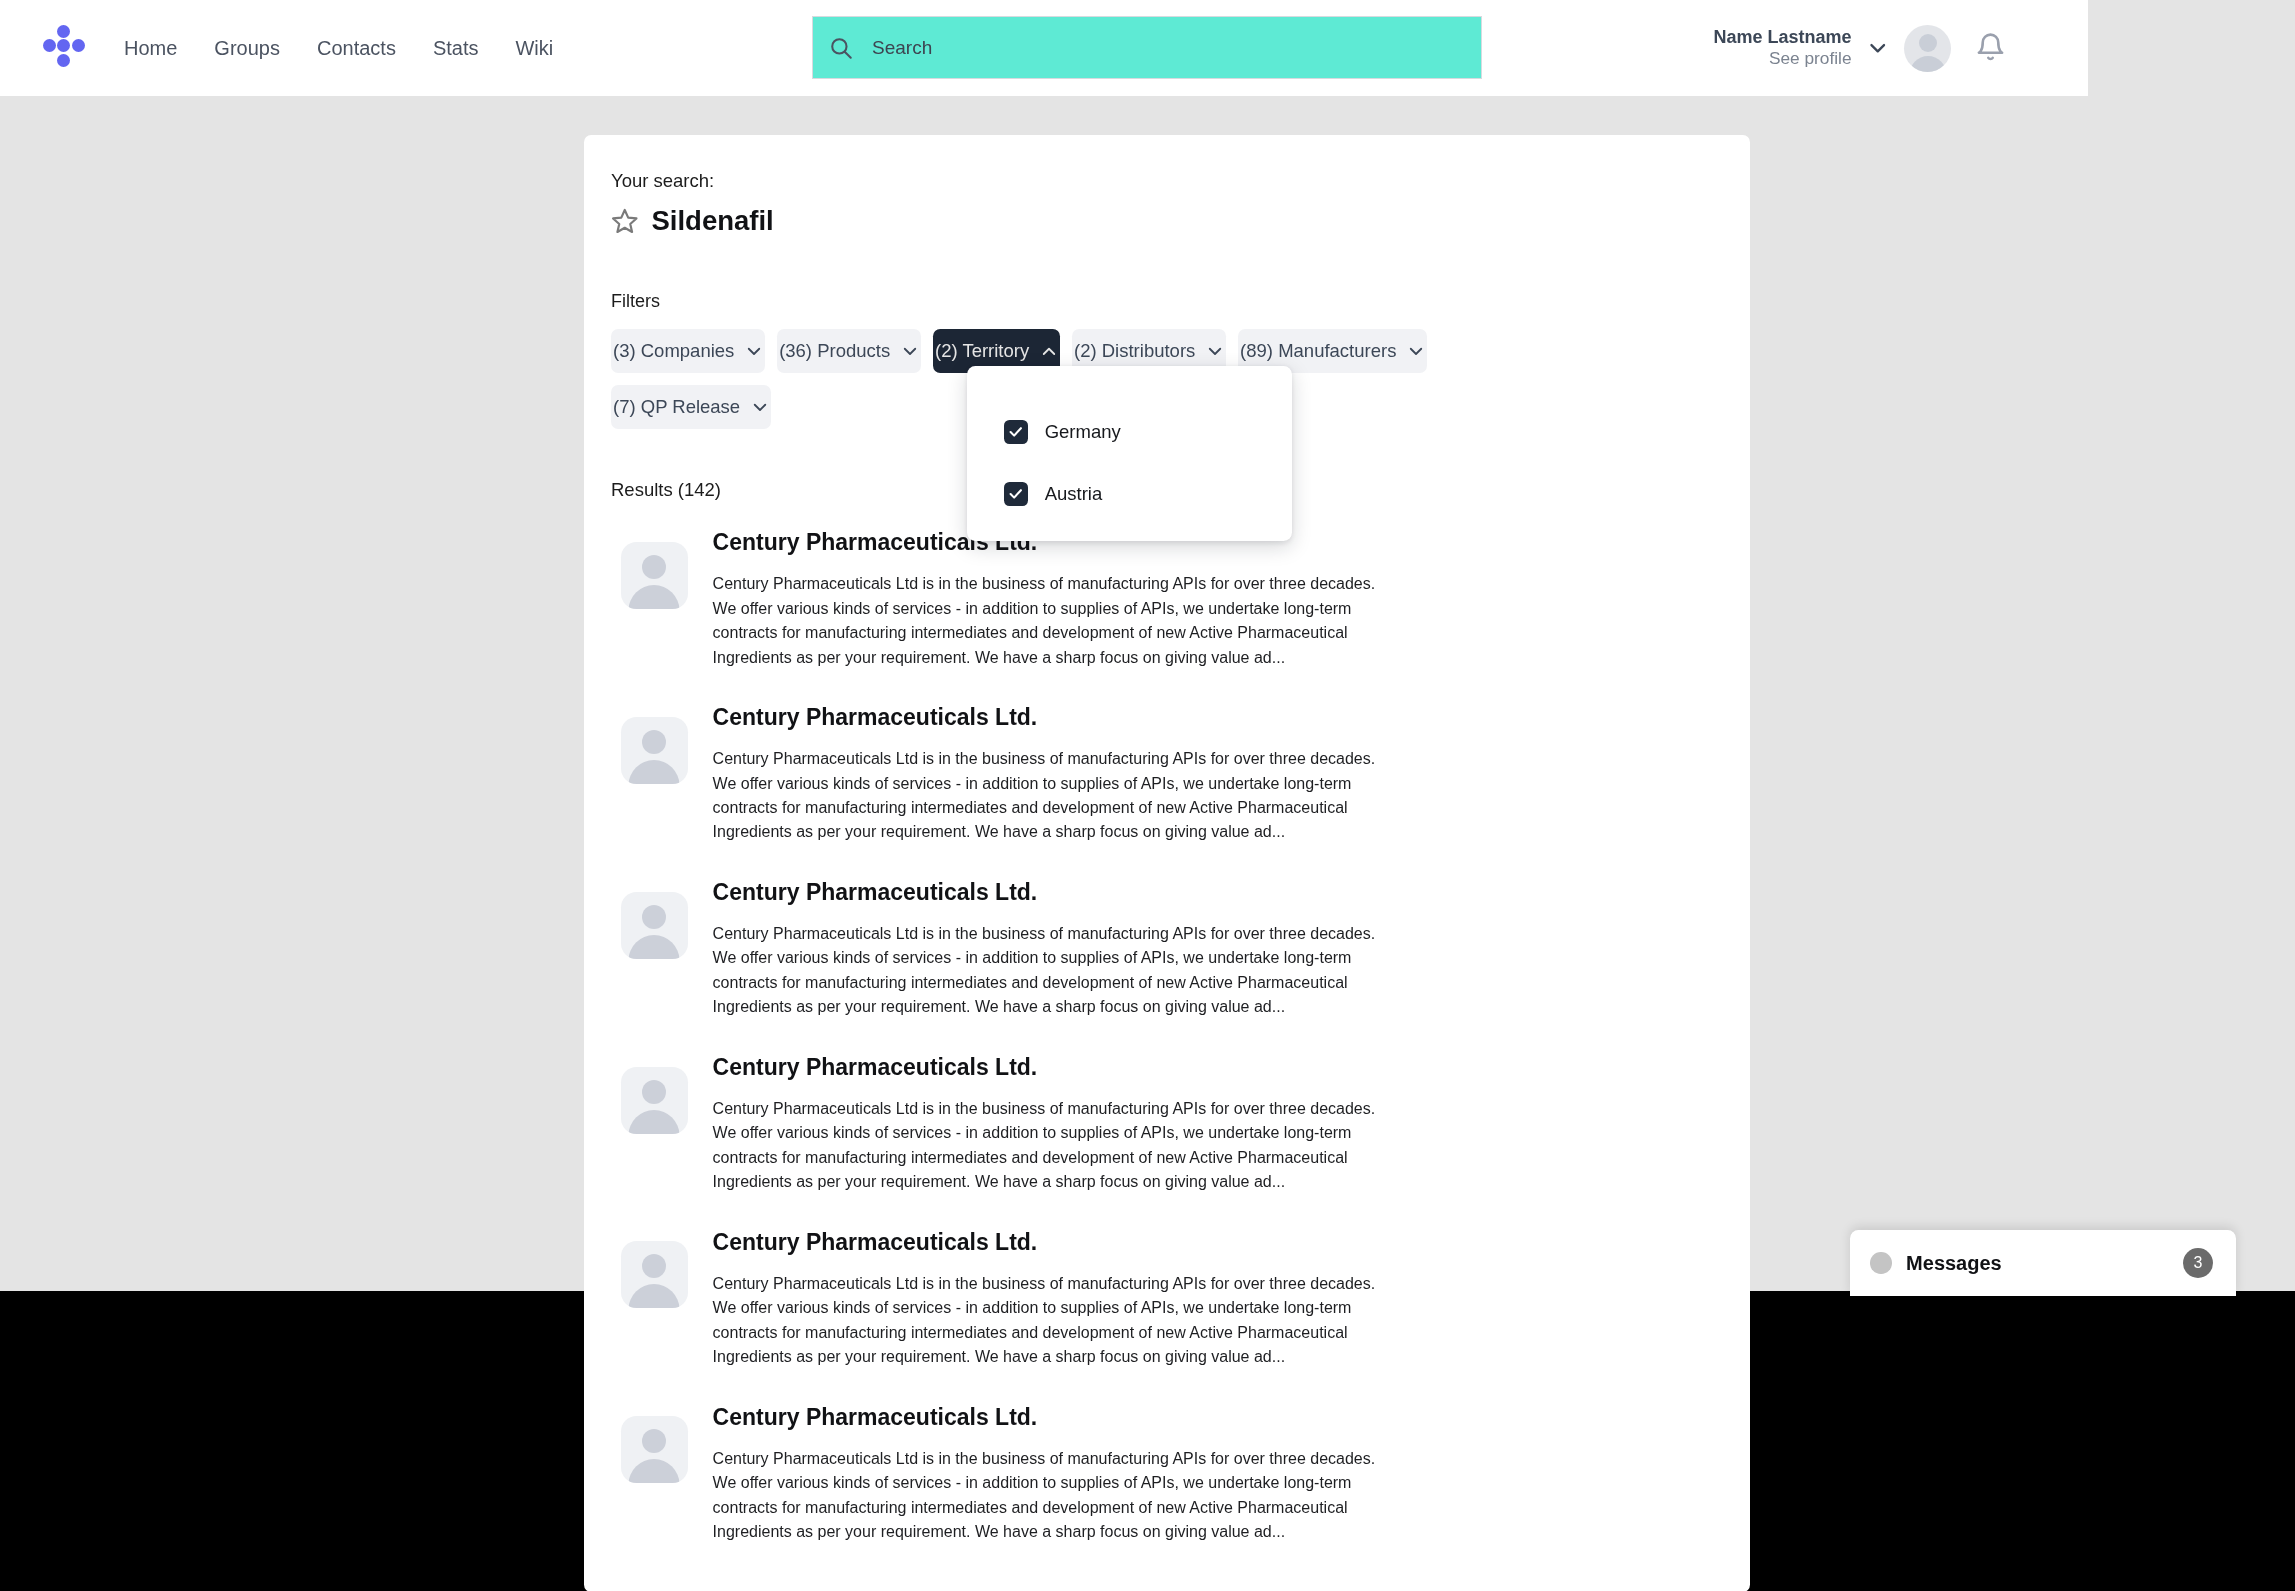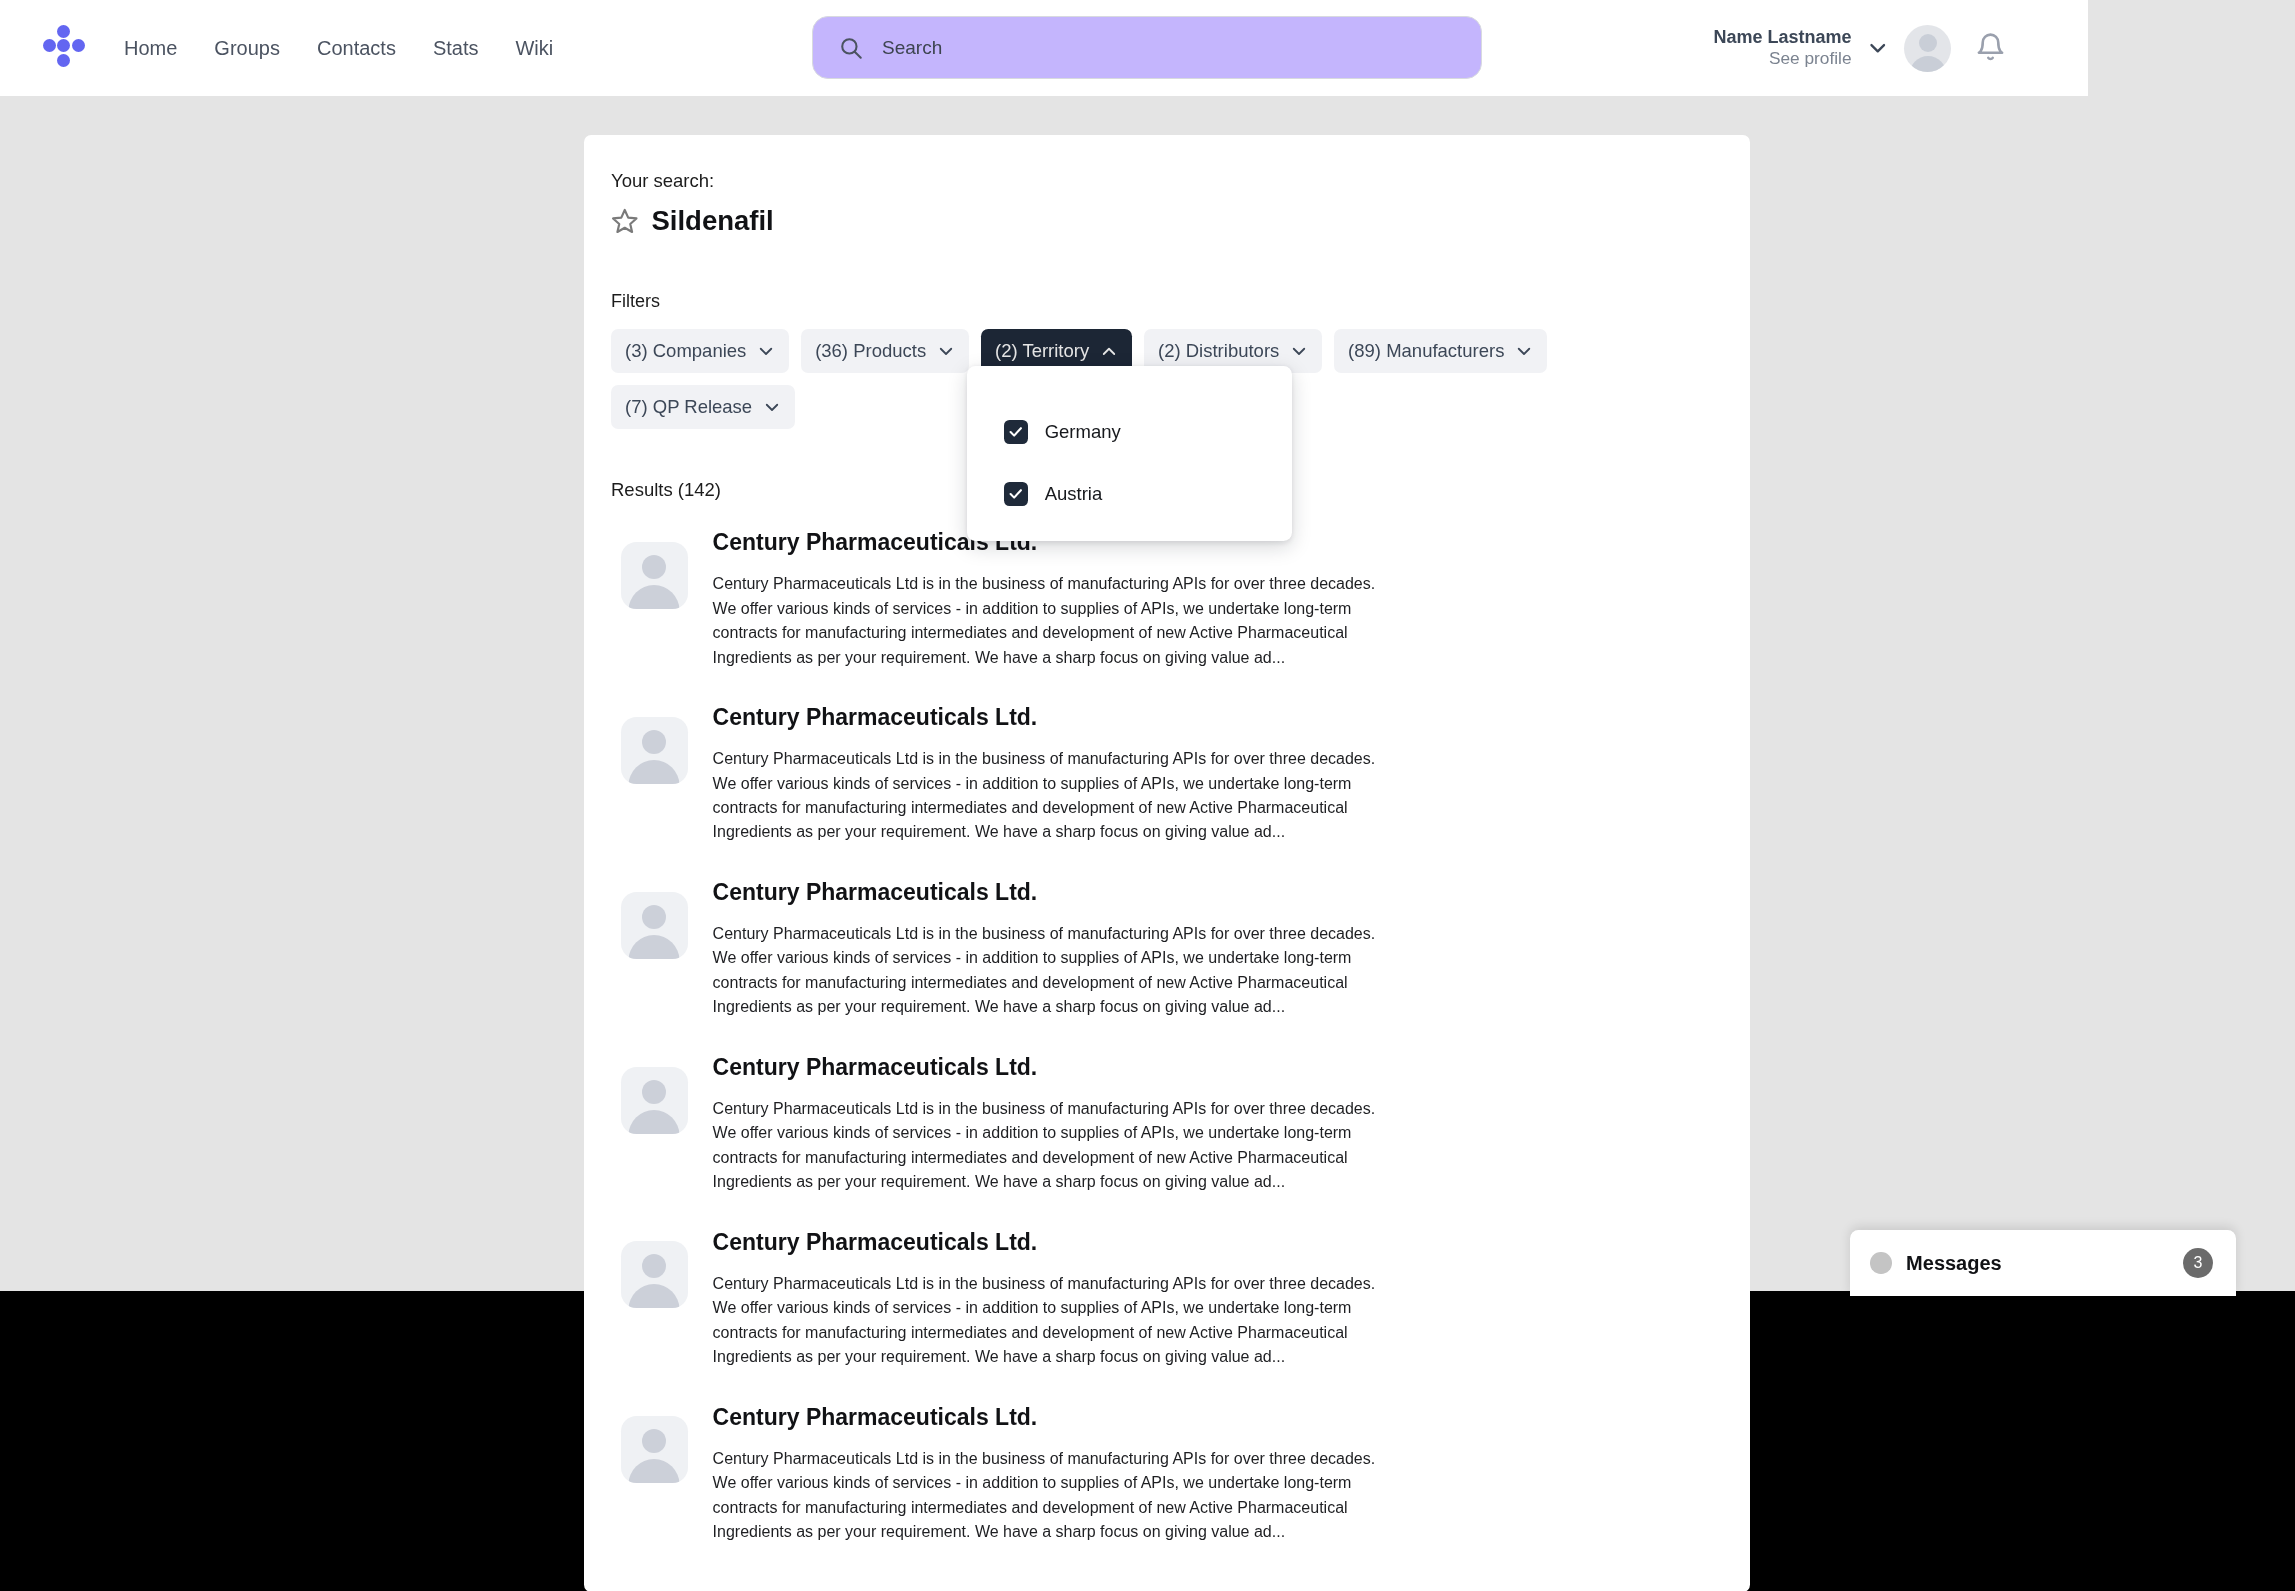--- a/index.html
+++ b/index.html
@@ -69,25 +69,25 @@
     line-height: 1;
     cursor: pointer;
     white-space: nowrap;
   }
 
   .searchbox {
     position: absolute;
     left: 812px; top: 16px;
     width: 670px; height: 63px;
     border: 1.2px solid #d8dadf;
-    border-radius: 16px;
-    background: #c4b5fd;
-    display: flex;
-    align-items: center;
-    padding-left: 25px;
+    border-radius: 0;
+    background: #5eead4;
+    display: flex;
+    align-items: center;
+    padding-left: 15px;
     gap: 18px;
   }
   .search-icon { width: 26px; height: 26px; flex: 0 0 26px; color: #4b5361; }
   .search-placeholder {
     font-size: 19px;
     color: #3d4450;
     line-height: 1;
   }
 
   .account {
@@ -185,21 +185,21 @@
   }
 
   .chips {
     display: flex;
     flex-wrap: wrap;
     gap: 12px;
     width: 968px;
   }
   .chip {
     height: 44px;
-    padding: 0 14px;
+    padding: 0 2px;
     border-radius: 7.2px;
     background: #f1f2f5;
     color: #3c4757;
     font-size: 18.5px;
     display: inline-flex;
     align-items: center;
     gap: 10.8px;
     cursor: pointer;
     white-space: nowrap;
   }

